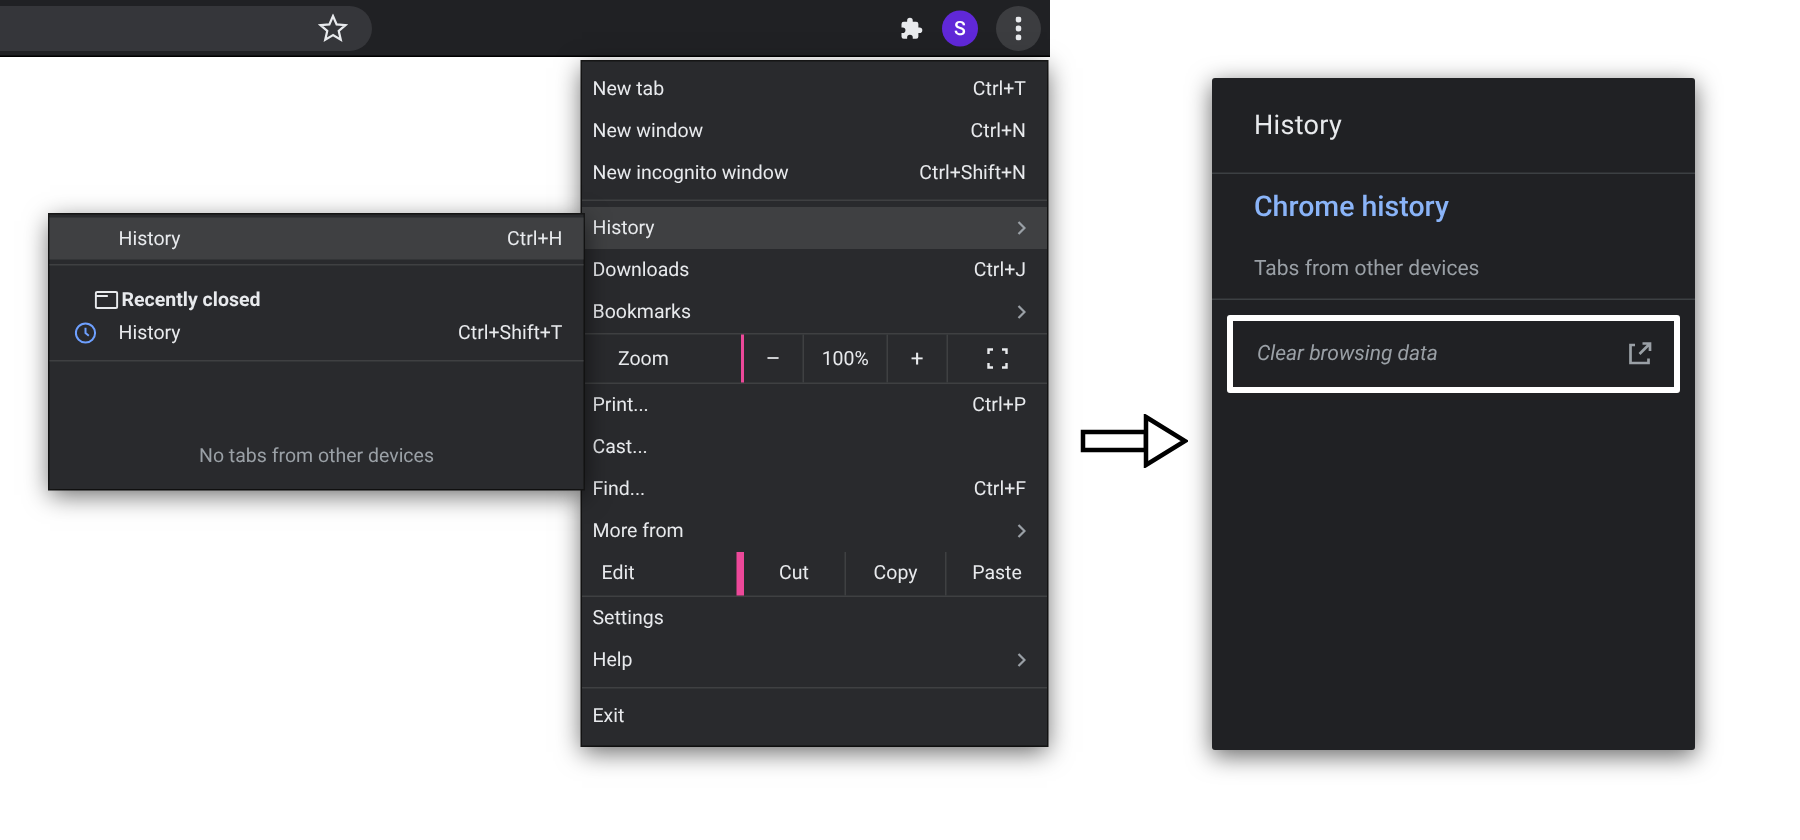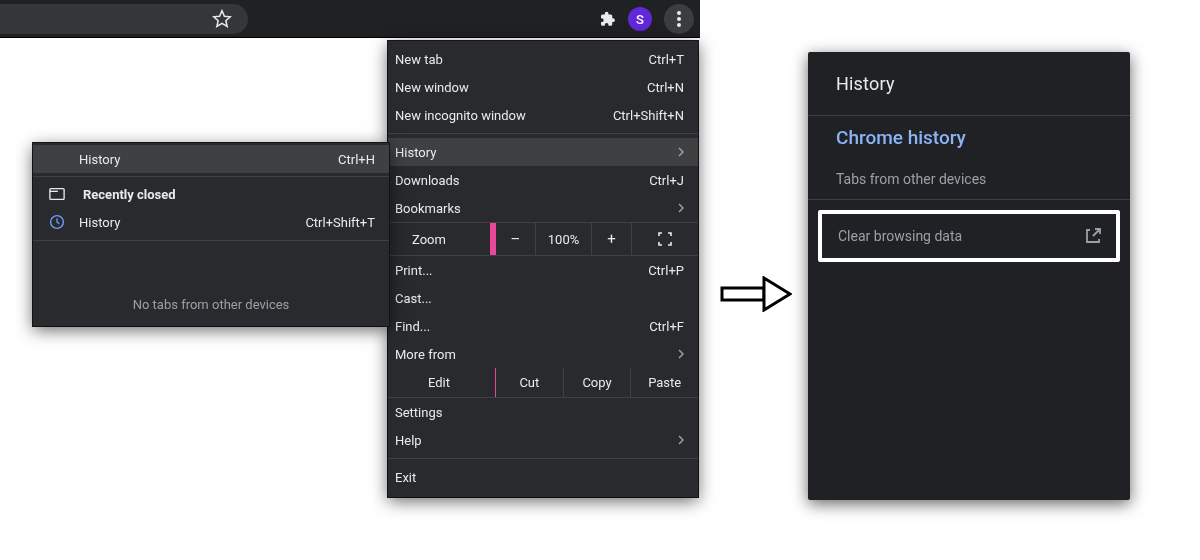--- a/index.html
+++ b/index.html
@@ -69,32 +69,32 @@
   .menu-shortcut { color: #e8eaed; font-size: 13px; }
   .menu-sep { height: 1px; background: #3f4042; margin: 4px 0; }
   .submenu-caret { width: 6px; height: 10px; fill: #9aa0a6; }
 
   
   .zoom-row {
     height: 34px; display: flex; align-items: center; font-size: 13px;
     border-top: 1px solid #3f4042;
     border-bottom: 1px solid #3f4042;
   }
-  .zoom-label { width: 108px; padding-left: 24px; border-right: 6px solid #ec4899; height:100%; display:flex; align-items:center;}
+  .zoom-label { width: 108px; padding-left: 24px; border-right: 2px solid #ec4899; height:100%; display:flex; align-items:center;}
   .zoom-btn { width: 40px; text-align: center; border-right: 1px solid #3f4042; height:100%; display:flex; align-items:center; justify-content:center; font-size:15px;}
   .zoom-pct { width: 56px; text-align: center; border-right: 1px solid #3f4042; height:100%; display:flex; align-items:center; justify-content:center;}
   .zoom-full { flex:1; display:flex; align-items:center; justify-content:center;}
   .full-icon { width: 14px; height: 14px; fill: #e8eaed; }
 
   
   .edit-row {
     height: 30px; display: flex; align-items: center; font-size: 13px;
     border-bottom: 1px solid #3f4042;
   }
-  .edit-label { width: 108px; padding-left: 40px; border-right: 1px solid #ec4899; height:100%; display:flex; align-items:center;}
+  .edit-label { width: 108px; padding-left: 13px; border-right: 5px solid #ec4899; height:100%; display:flex; align-items:center;}
   .edit-cell { flex:1; text-align:left; border-right: 1px solid #3f4042; height:100%; display:flex; align-items:center; justify-content:center;}
   .edit-cell:last-child { border-right: none; }
 
   
   .submenu {
     position: absolute; left: 33px; top: 143px;
     width: 356px;
     background: #292a2d;
     box-shadow: 0 4px 16px rgba(0,0,0,0.6), 0 0 0 1px #1a1a1a;
     padding: 2px 0;
@@ -104,22 +104,22 @@
     height: 28px; display: flex; align-items: center;
     padding-left: 14px; padding-right: 14px; font-size: 13px;
     gap: 12px;
   }
   .sub-row.hl { background: #3f4042; }
   .sub-icon-slot { width: 20px; display:flex; align-items:center; justify-content:center; }
   .sub-label { flex: 1; }
   .sub-shortcut { color: #e8eaed; }
   .sub-sep { height: 1px; background: #3f4042; margin: 3px 0; }
   .sub-heading {
-    height: 28px; display:flex; align-items:center;
-    padding-left: 14px; gap:16px;
+    height: 28px; display:flex; align-items:flex-end;
+    padding-left: 28px; gap:0;
     font-weight: 700; font-size: 13px;
   }
   .sub-footer {
     height: 84px; display:flex; align-items:flex-end; justify-content:center;
     color: #9aa0a6; font-size: 13px; padding-bottom: 12px;
     border-top: 1px solid #3f4042; margin-top: 4px;
   }
   .tab-icon { width:16px; height:16px; fill:none; stroke:#e8eaed; stroke-width:1.5; }
   .clock-icon { width:16px; height:16px; fill:none; stroke:#6ea0ff; stroke-width:1.5; }
 
@@ -149,21 +149,21 @@
   }
   .side-item {
     height: 42px; display:flex; align-items:center;
     padding-left: 28px; font-size: 14px; color: #9aa0a6;
     border-bottom: 1px solid #3c4043;
   }
   .cbd-wrap { padding: 10px 10px; }
   .cbd {
     height: 52px; border: 4px solid #ffffff; border-radius: 2px;
     display:flex; align-items:center; justify-content:space-between;
-    padding: 0 14px 0 16px; color: #9aa0a6; font-size: 14px;
+    padding: 0 14px 0 16px; color: #9aa0a6; font-size: 14px; font-style: italic;
   }
   .open-icon { width:18px; height:18px; fill:none; stroke:#9aa0a6; stroke-width:1.8; }
 
 </style>
 </head>
 <body>
 
 <div class="stage">
 
   <div class="toolbar">

